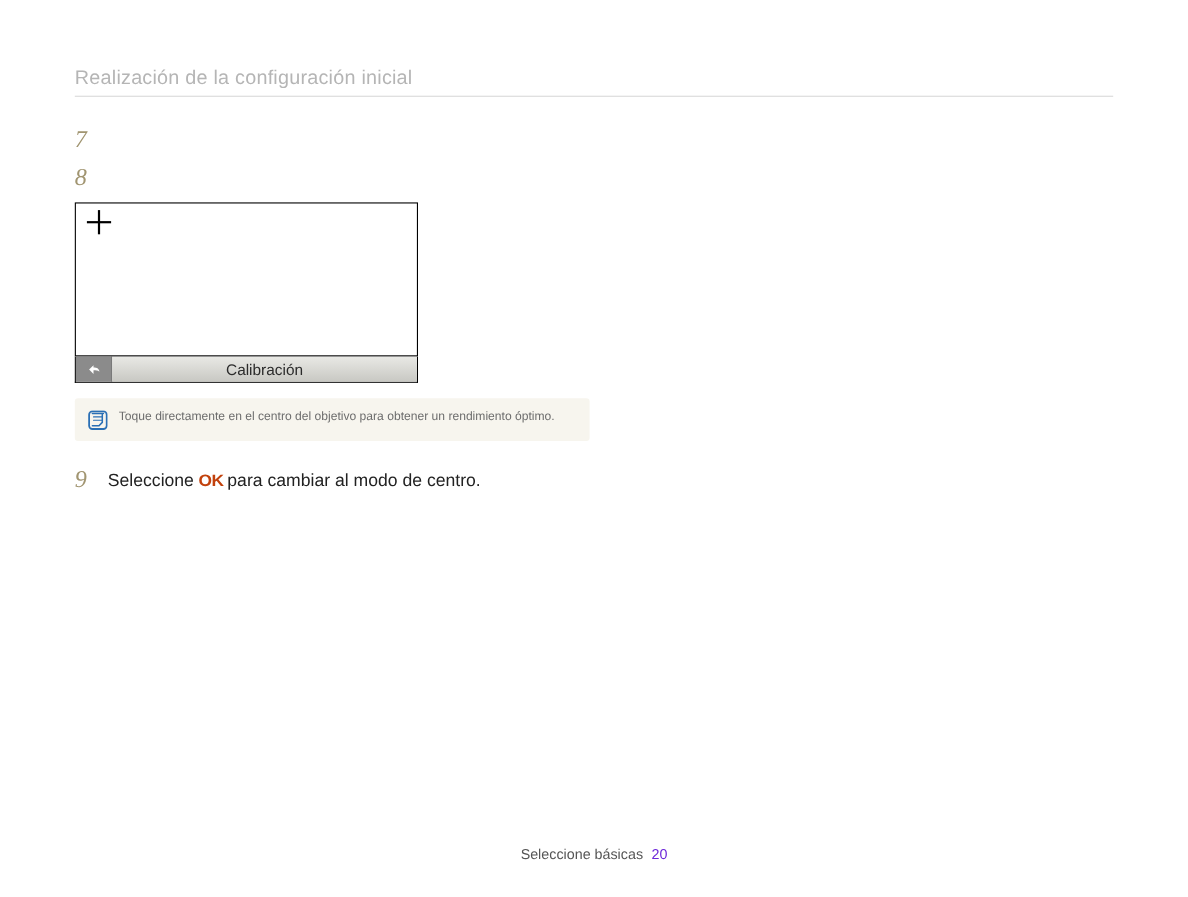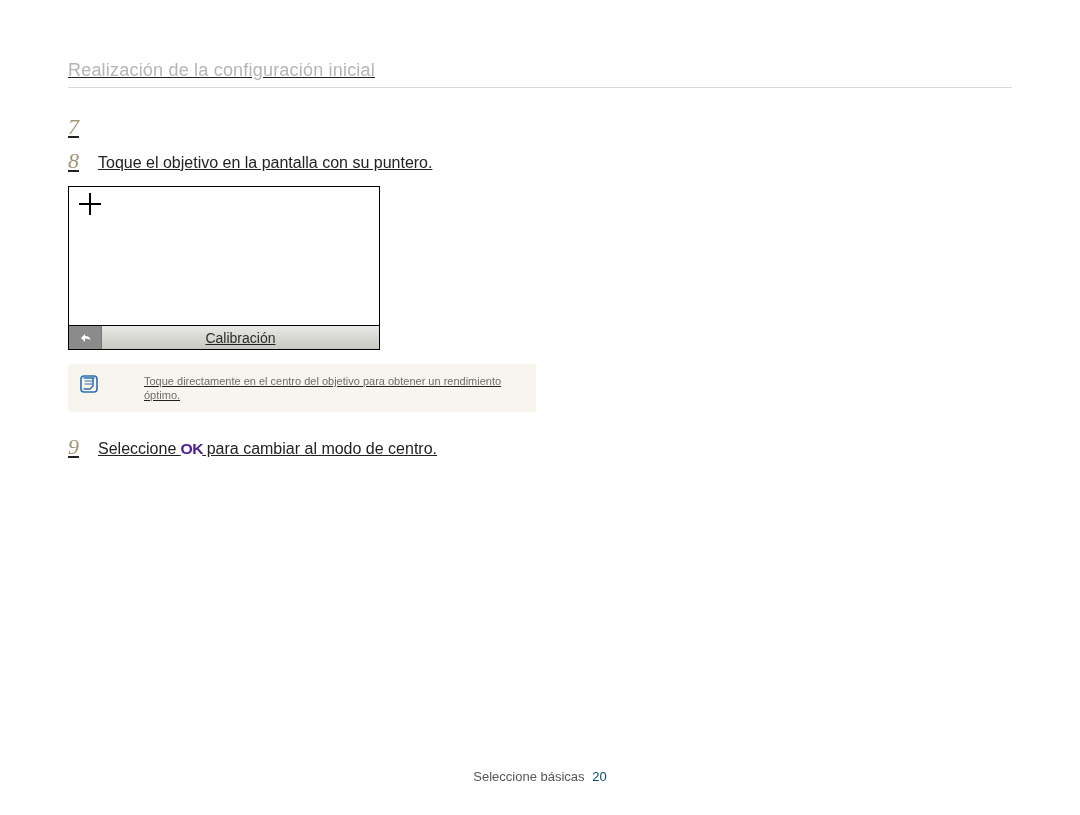--- a/index.html
+++ b/index.html
@@ -10,21 +10,20 @@
     background: #ffffff;
     font-family: Arial, Helvetica, sans-serif;
     color: #222;
   }
   .page {
     position: relative;
     width: 1080px;
     height: 814px;
     box-sizing: border-box;
     padding: 60px 68px 26px 68px;
-    text-decoration: underline;
   }
   .header-title {
     font-size: 18px;
     font-weight: 300;
     color: #b5b5b5;
     letter-spacing: 0.2px;
     margin-bottom: 6px;
   }
   .header-rule {
     height: 1px;
@@ -59,21 +58,21 @@
   .step-text b {
     font-weight: 700;
   }
   .ok-icon {
     display: inline-block;
     font-family: Arial, Helvetica, sans-serif;
     font-weight: 900;
     font-size: 15px;
     transform: scaleX(1.05);
     letter-spacing: -0.5px;
-    color: #4c1d95;
+    color: #c2410c;
     vertical-align: baseline;
   }
 
   
   .calib-figure {
     margin: 6px 0 14px 0;
     width: 312px;
   }
   .calib-screen {
     box-sizing: border-box;
@@ -137,21 +136,20 @@
   
   .note {
     display: flex;
     align-items: flex-start;
     background: #f7f5ee;
     border-radius: 3px;
     padding: 10px 12px;
     width: 444px;
     margin-top: 10px;
     margin-bottom: 24px;
-    gap: 36px;
   }
   .note-icon {
     flex: 0 0 18px;
     height: 18px;
     margin-right: 10px;
     margin-top: 1px;
   }
   .note-icon svg { display: block; }
   .note-text {
     font-size: 11px;
@@ -162,41 +160,40 @@
   .footer {
     position: absolute;
     bottom: 30px;
     left: 0;
     width: 100%;
     text-align: center;
     font-size: 13px;
     color: #555;
   }
   .footer .pn {
-    color: #0c4a6e;
+    color: #6d28d9;
     margin-left: 4px;
   }
 </style>
 </head>
 <body>
 
 <div class="page">
 
   <div class="header-title">Realización de la configuración inicial</div>
   <div class="header-rule"></div>
 
   <div class="step-list">
 
     <div class="step">
       <div class="step-num">7</div>
     </div>
 
     <div class="step">
       <div class="step-num">8</div>
-      <div class="step-text">Toque el objetivo en la pantalla con su puntero.</div>
     </div>
 
     <div class="calib-figure">
       <div class="calib-screen">
         <div class="calib-cross"></div>
       </div>
       <div class="calib-bar">
         <div class="calib-back">
           <svg class="back-arrow-svg" viewBox="0 0 24 20">
             <path d="M6 10 L12 4 L12 7 C17 7 20 9 20 13 C18 11 15 11 12 11 L12 16 Z" fill="#ffffff"></path>

